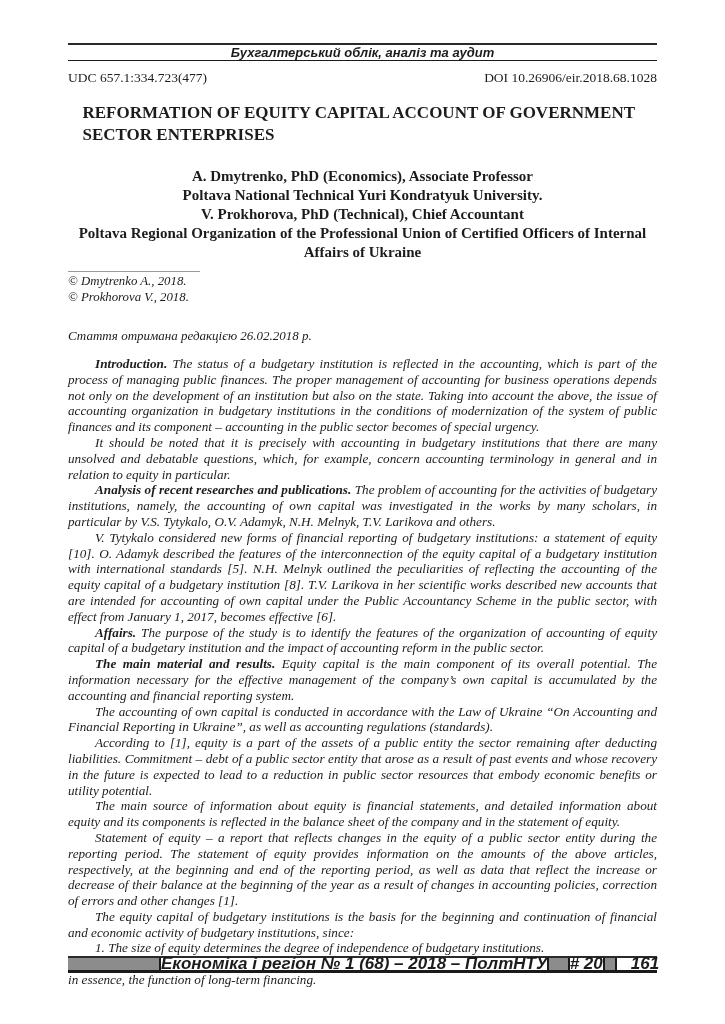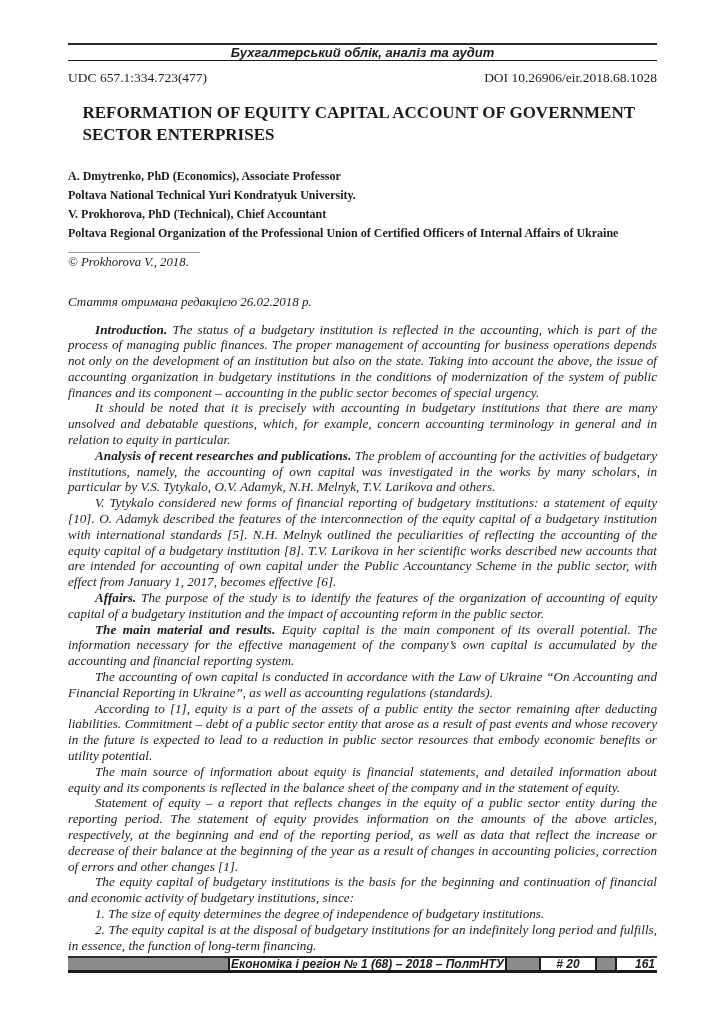--- a/index.html
+++ b/index.html
@@ -38,41 +38,41 @@
   }
 
   
   .article-title {
     margin: 16px auto 0; width: 560px;
     text-align: left; font-weight: bold;
     font-size: 17px; line-height: 22px;
   }
   .authors {
     margin: 21px auto 0; width: 589px;
-    text-align: left; font-weight: bold;
-    font-size: 12px; line-height: 19px;
+    text-align: center; font-weight: bold;
+    font-size: 15px; line-height: 19px;
   }
 
   
   .copy-rule { margin-top: 9px; width: 132px; border-top: 1px solid #9a9a9a; }
   .copyright { font-style: italic; font-size: 12.8px; line-height: 15.5px; margin-top: 2px; }
   .received  { font-style: italic; font-size: 13px; margin-top: 23px; }
 
   
   .body-text {
     margin-top: 12px; font-size: 13.2px; line-height: 15.8px;
     text-align: justify;
   }
   .body-text p { margin: 0; text-indent: 27px; font-style: italic; }
   .body-text p b:not(:empty)::after { content: " "; }
 
   
   .footer-bar {
     position: absolute; left: 68px; top: 956px; width: 589px;
-    height: 17px; font-size: 12px;
+    height: 17px; font-size: 17px;
   }
   .footer-bar .g1 { width: 160px; }
   .footer-bar .g2 { width: 32px; }
   .footer-bar .g3 { width: 18px; }
   .footer-bar .journal-cell { flex: 1; border-left: 2px solid #1a1a1a; border-right: 2px solid #1a1a1a; }
   .footer-bar .num-cell { width: 58px; border-left: 2px solid #1a1a1a; border-right: 2px solid #1a1a1a; }
   .footer-bar .page-cell { width: 42px; border-left: 2px solid #1a1a1a; padding-left: 16px; }
 </style>
 </head>
 <body>
@@ -93,20 +93,21 @@
 
   <div class="authors">
     <div>A. Dmytrenko, PhD (Economics), Associate Professor</div>
     <div>Poltava National Technical Yuri Kondratyuk University.</div>
     <div>V. Prokhorova, PhD (Technical), Chief Accountant</div>
     <div>Poltava Regional Organization of the Professional Union of Certified Officers of Internal Affairs of Ukraine</div>
   </div>
 
   <div class="copy-rule"></div>
   <div class="copyright">
+    <div>© Dmytrenko A., 2018.</div>
     <div>© Prokhorova V., 2018.</div>
   </div>
 
   <div class="received">Стаття отримана редакцією 26.02.2018 р.</div>
 
   <div class="body-text">
     <p><b>Introduction.</b><span>The status of a budgetary institution is reflected in the accounting, which is part of the process of managing public finances. The proper management of accounting for business operations depends not only on the development of an institution but also on the state. Taking into account the above, the issue of accounting organization in budgetary institutions in the conditions of modernization of the system of public finances and its component – accounting in the public sector becomes of special urgency.</span></p>
     <p><b></b><span>It should be noted that it is precisely with accounting in budgetary institutions that there are many unsolved and debatable questions, which, for example, concern accounting terminology in general and in relation to equity in particular.</span></p>
     <p><b>Analysis of recent researches and publications.</b><span>The problem of accounting for the activities of budgetary institutions, namely, the accounting of own capital was investigated in the works by many scholars, in particular by V.S. Tytykalo, O.V. Adamyk, N.H. Melnyk, T.V. Larikova and others.</span></p>
     <p><b></b><span>V. Tytykalo considered new forms of financial reporting of budgetary institutions: a statement of equity [10]. O. Adamyk described the features of the interconnection of the equity capital of a budgetary institution with international standards [5]. N.H. Melnyk outlined the peculiarities of reflecting the accounting of the equity capital of a budgetary institution [8]. T.V. Larikova in her scientific works described new accounts that are intended for accounting of own capital under the Public Accountancy Scheme in the public sector, with effect from January 1, 2017, becomes effective [6].</span></p>

